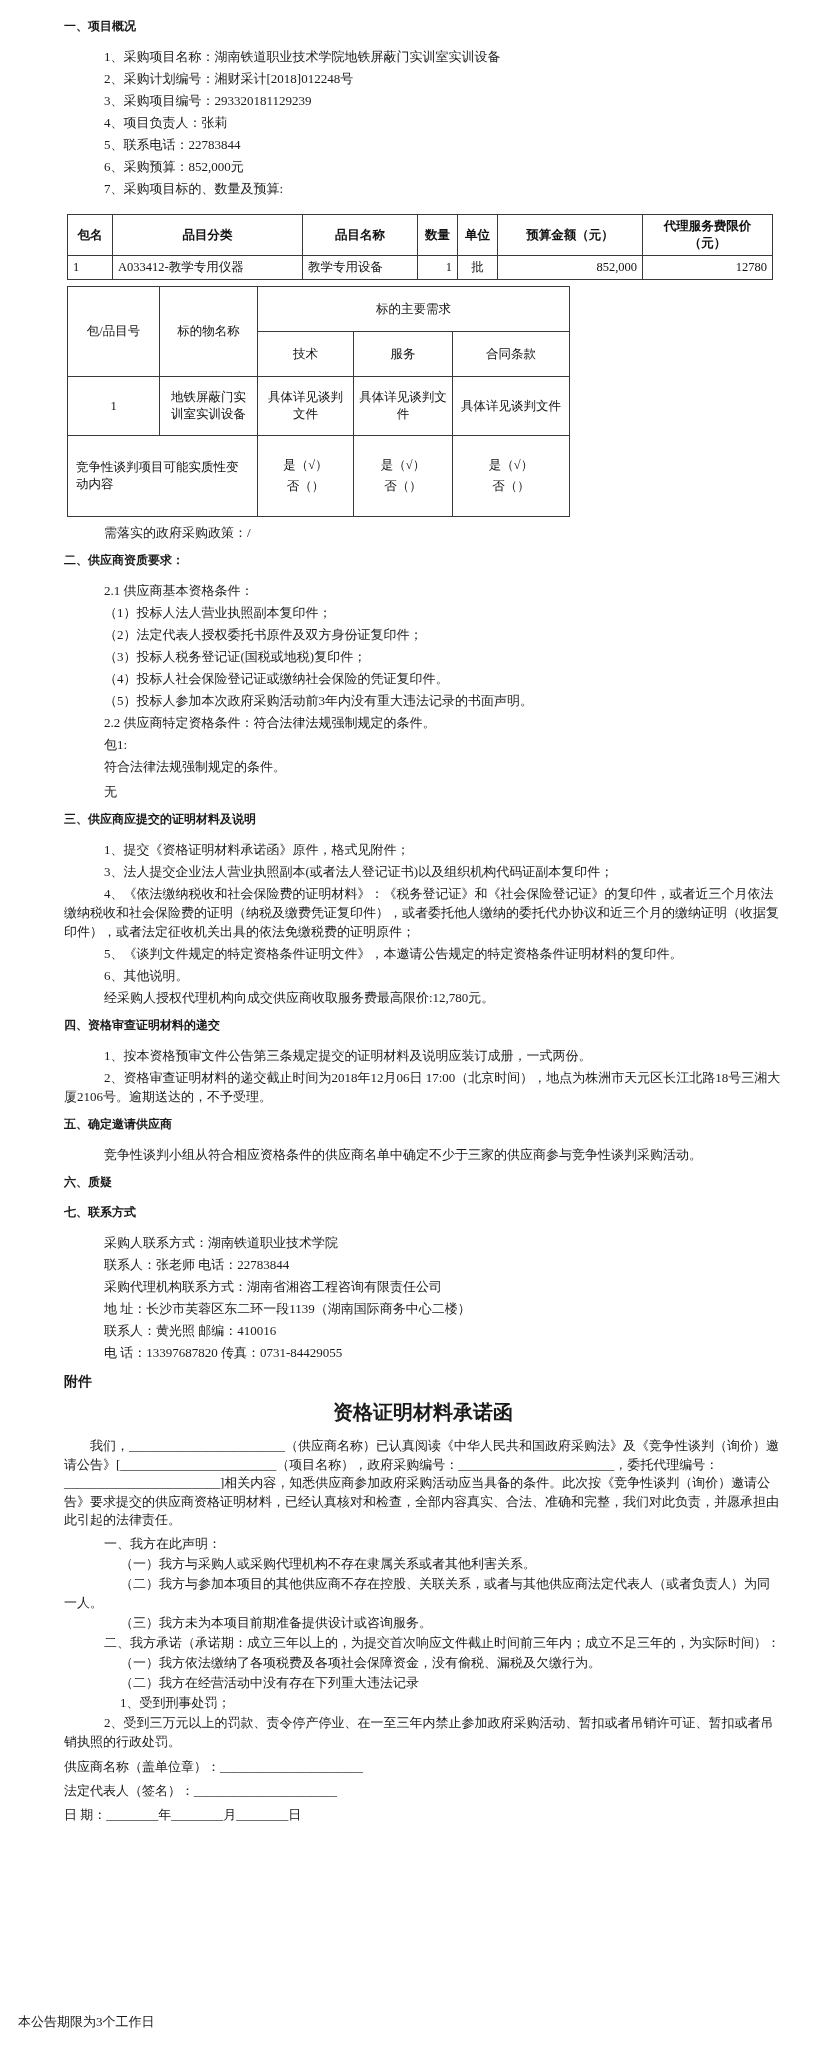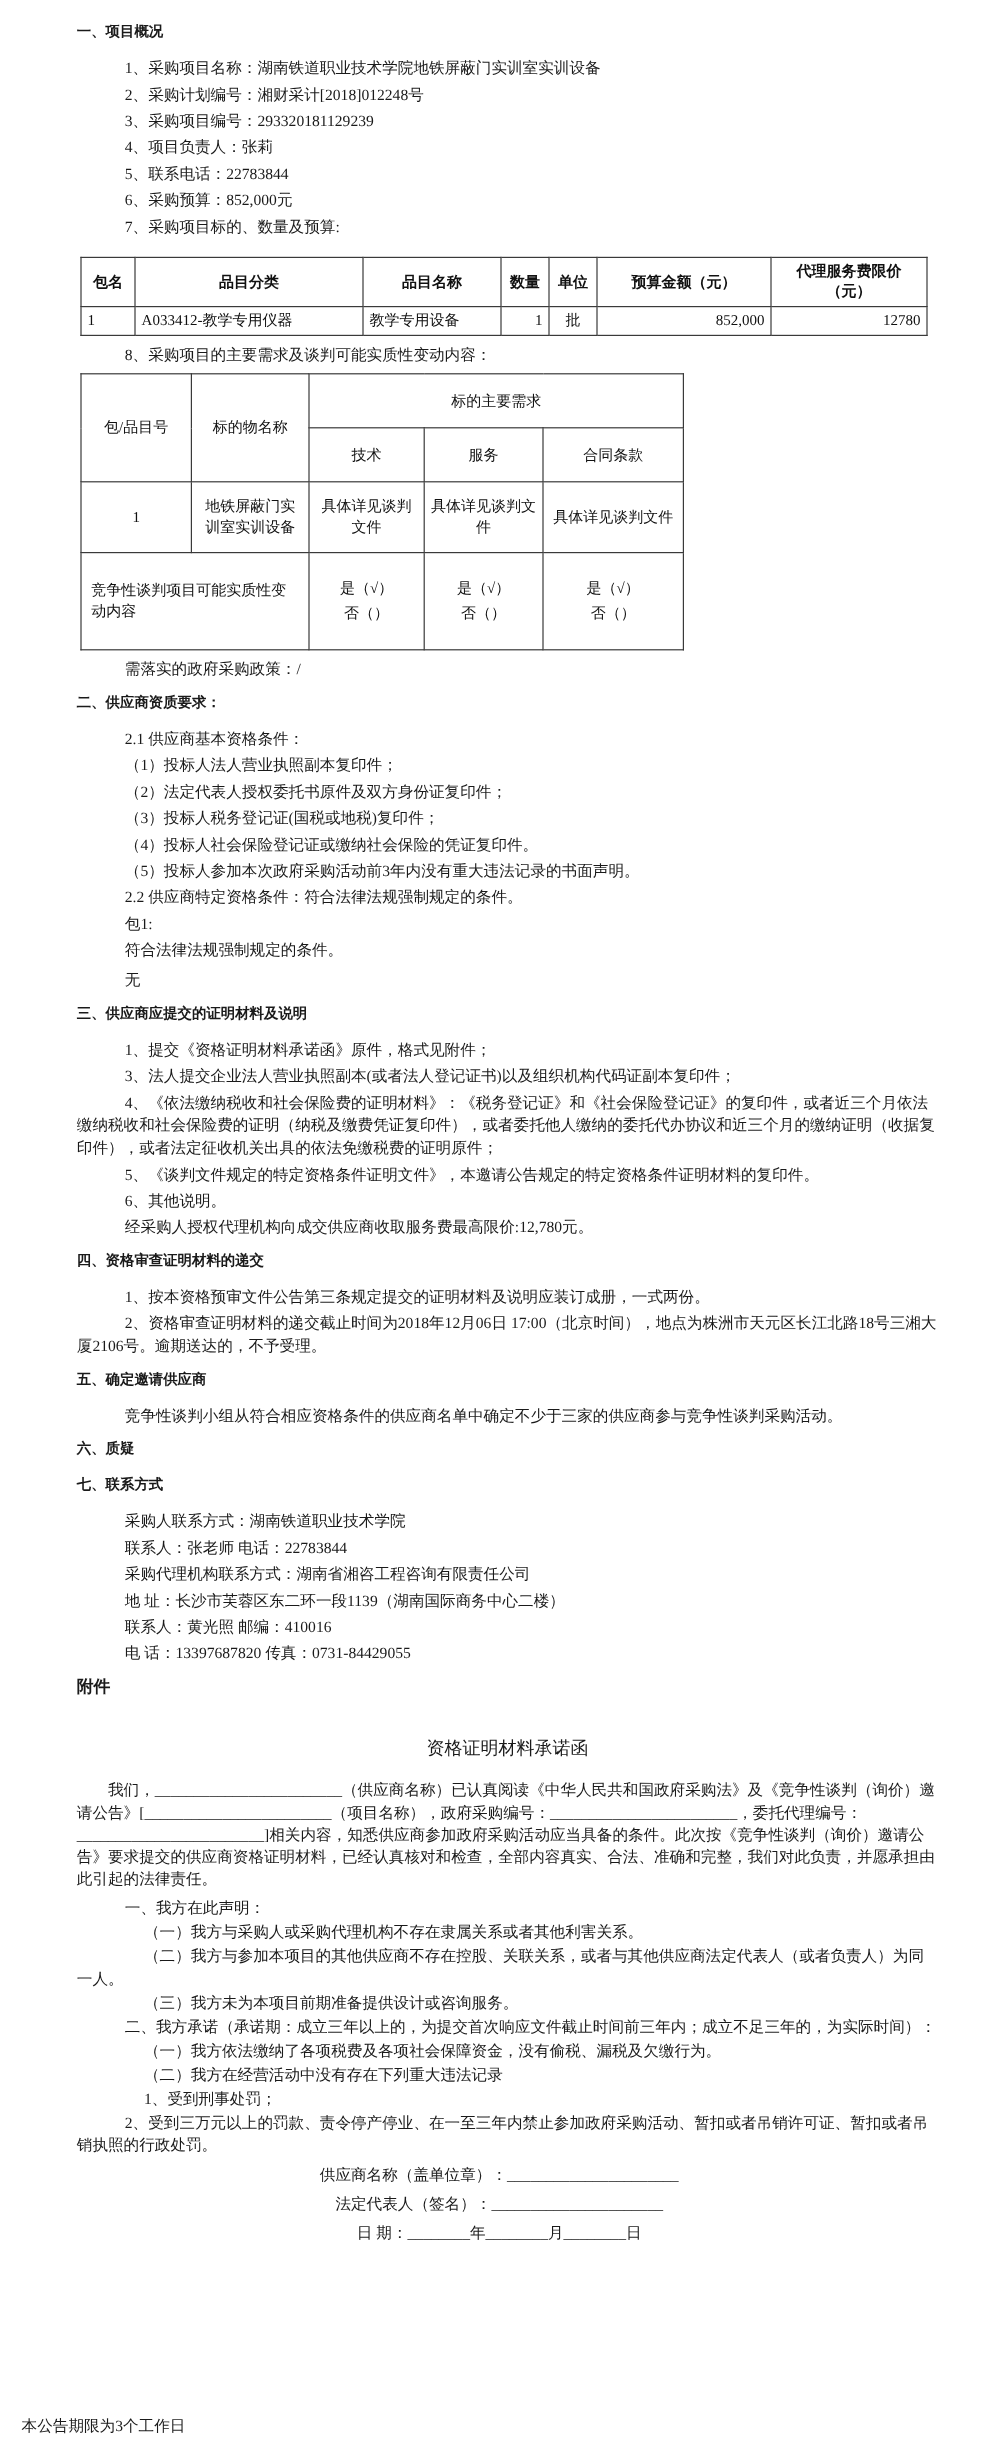--- a/index.html
+++ b/index.html
@@ -22,26 +22,26 @@
   .t2{width:502px;margin:6px 0 0 3px;}
   .t2 td{border:1px solid #3a3a3a;padding:3px 5px;text-align:center;vertical-align:middle;line-height:17px;}
   .t2 .hdr-tall{height:60px;}
   .t2 .sub{height:38px;}
   .t2 .r1 td{height:52px;}
   .t2 .r2 td{height:72px;}
   .t2 .label-cell{text-align:left;padding:4px 8px;}
   .al{text-align:left;} .ar{text-align:right;} .ac{text-align:center;}
   .yn{margin:4px 0;}
   .att-label{font-weight:bold;margin-top:10px;font-size:14px;}
-  .att-title{font-weight:normal;font-size:15px;text-align:center;margin:33px 0 15px;}
+  .att-title{font-weight:bold;font-size:20px;text-align:center;margin:12px 0 15px;}
   .att-para{text-indent:2em;line-height:18.5px;margin-bottom:4px;}
   .decl{line-height:19px;margin:0 0 1px;}
   .ind1{text-indent:40px;}
   .ind2{text-indent:56px;}
-  .sig-block{text-align:center;padding-right:14px;margin-top:4px;}
+  .sig-block{text-align:left;padding-right:14px;margin-top:4px;}
   .sig-line{line-height:24px;}
   .footer-note{position:absolute;left:18px;top:2012px;font-size:13px;}
 </style>
 </head>
 <body>
 
 <div>
 
 
   <h2 class="sec">一、项目概况</h2>
@@ -78,21 +78,20 @@
       <td class="al">A033412-教学专用仪器</td>
       <td class="al">教学专用设备</td>
       <td class="ar">1</td>
       <td class="ac">批</td>
       <td class="ar">852,000</td>
       <td class="ar">12780</td>
     </tr>
   </tbody>
     </table>
 
-  <p class="item gap-top">8、采购项目的主要需求及谈判可能实质性变动内容：</p>
 
   <table class="t2">
     <colgroup>
       <col style="width:92px">
         <col style="width:98px">
         <col style="width:96px">
         <col style="width:99px">
         <col style="width:117px">
     </colgroup>
     <tbody>

